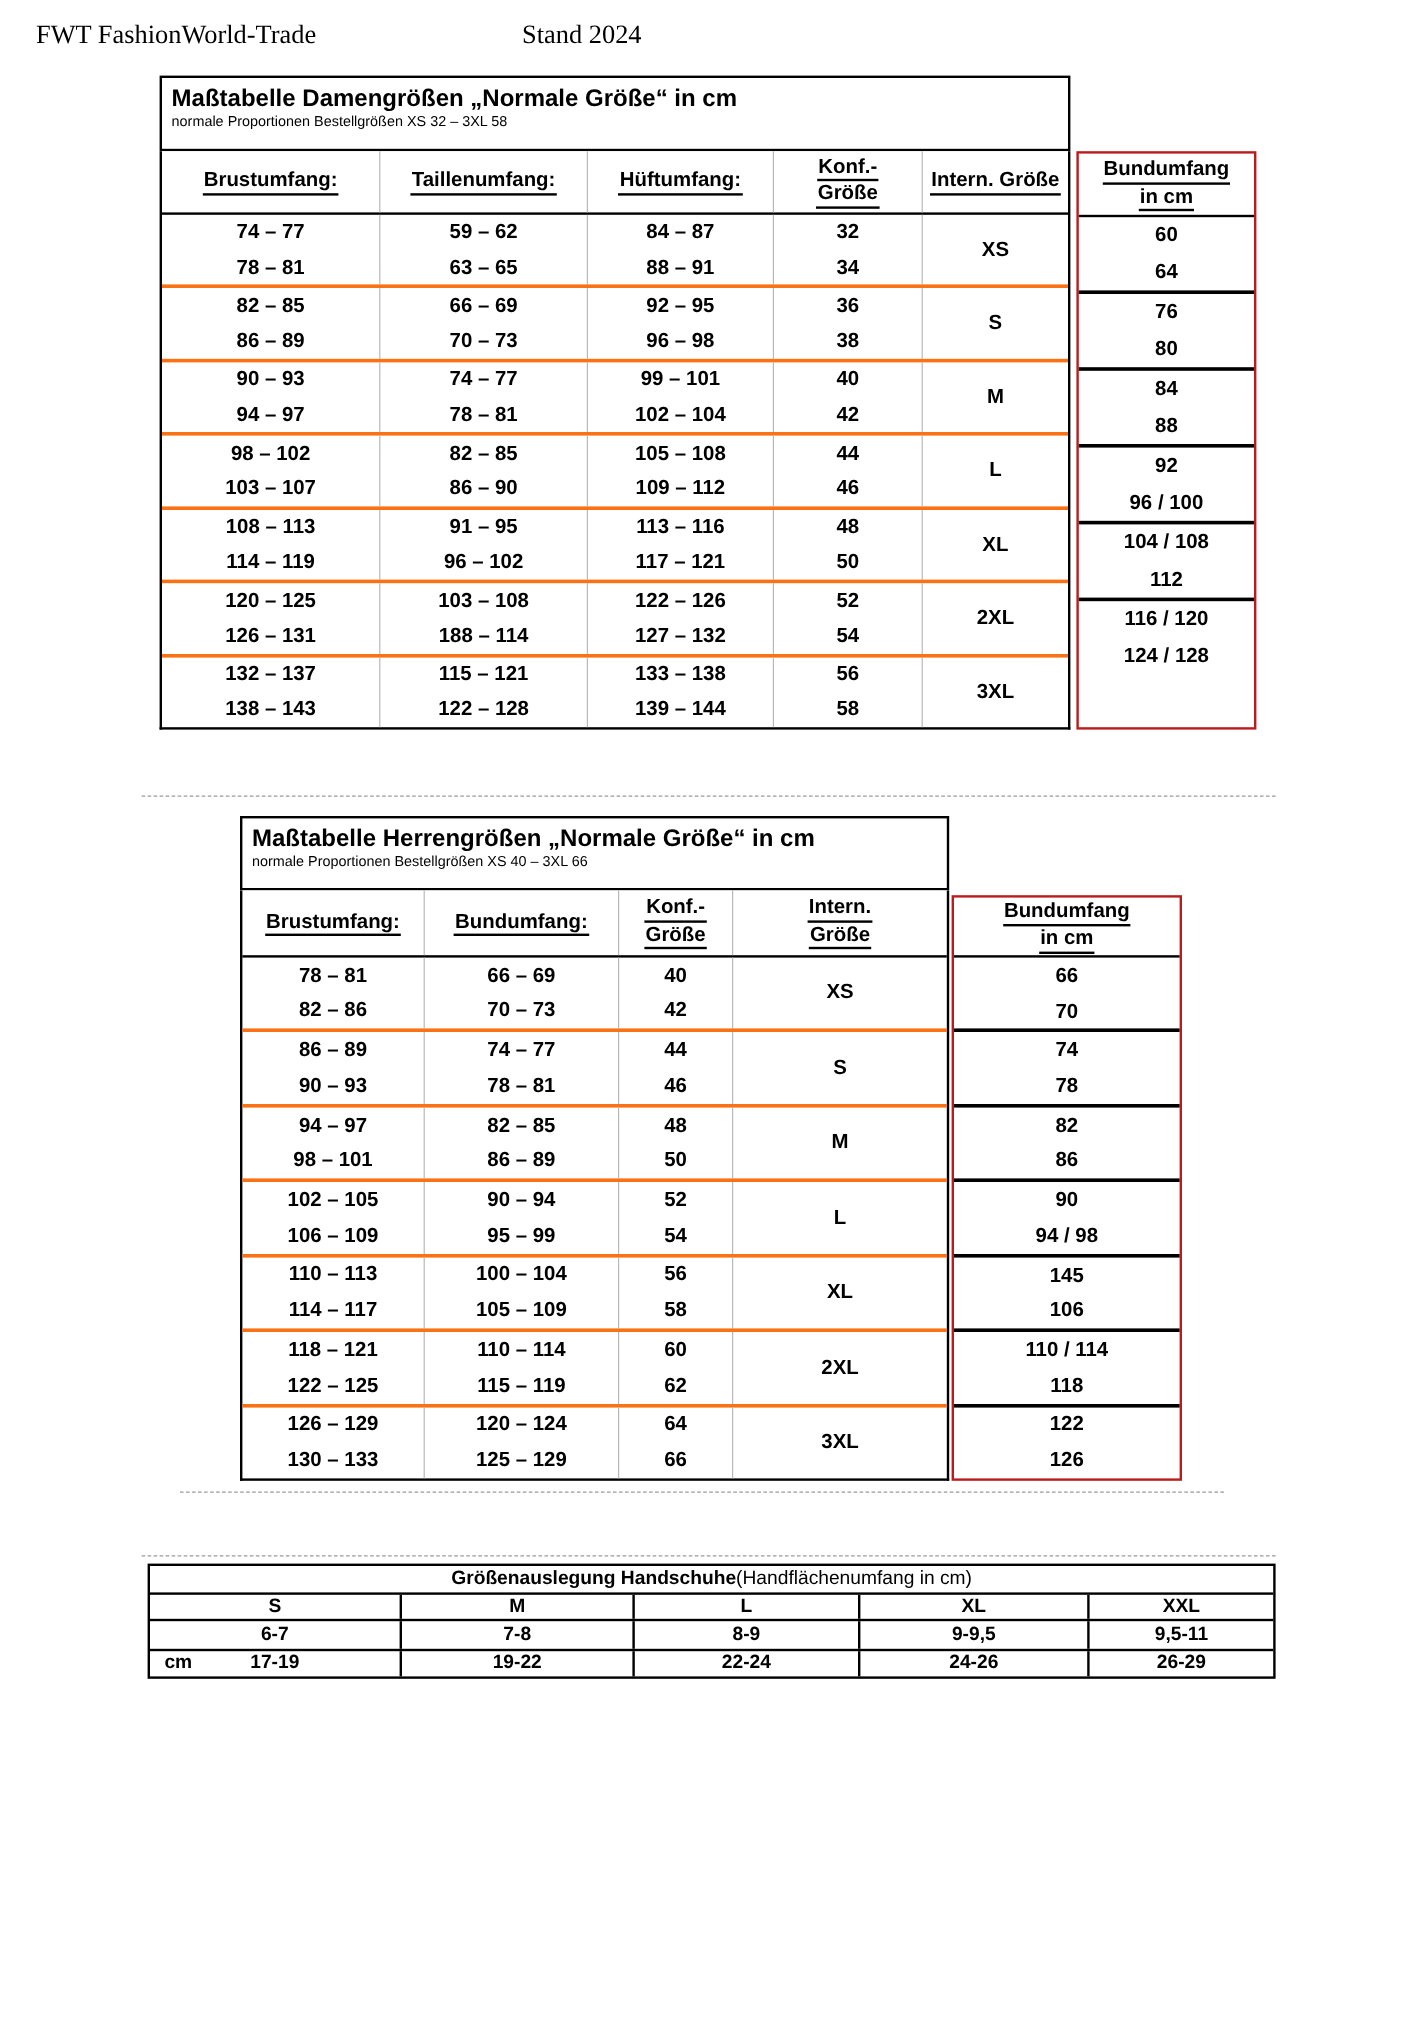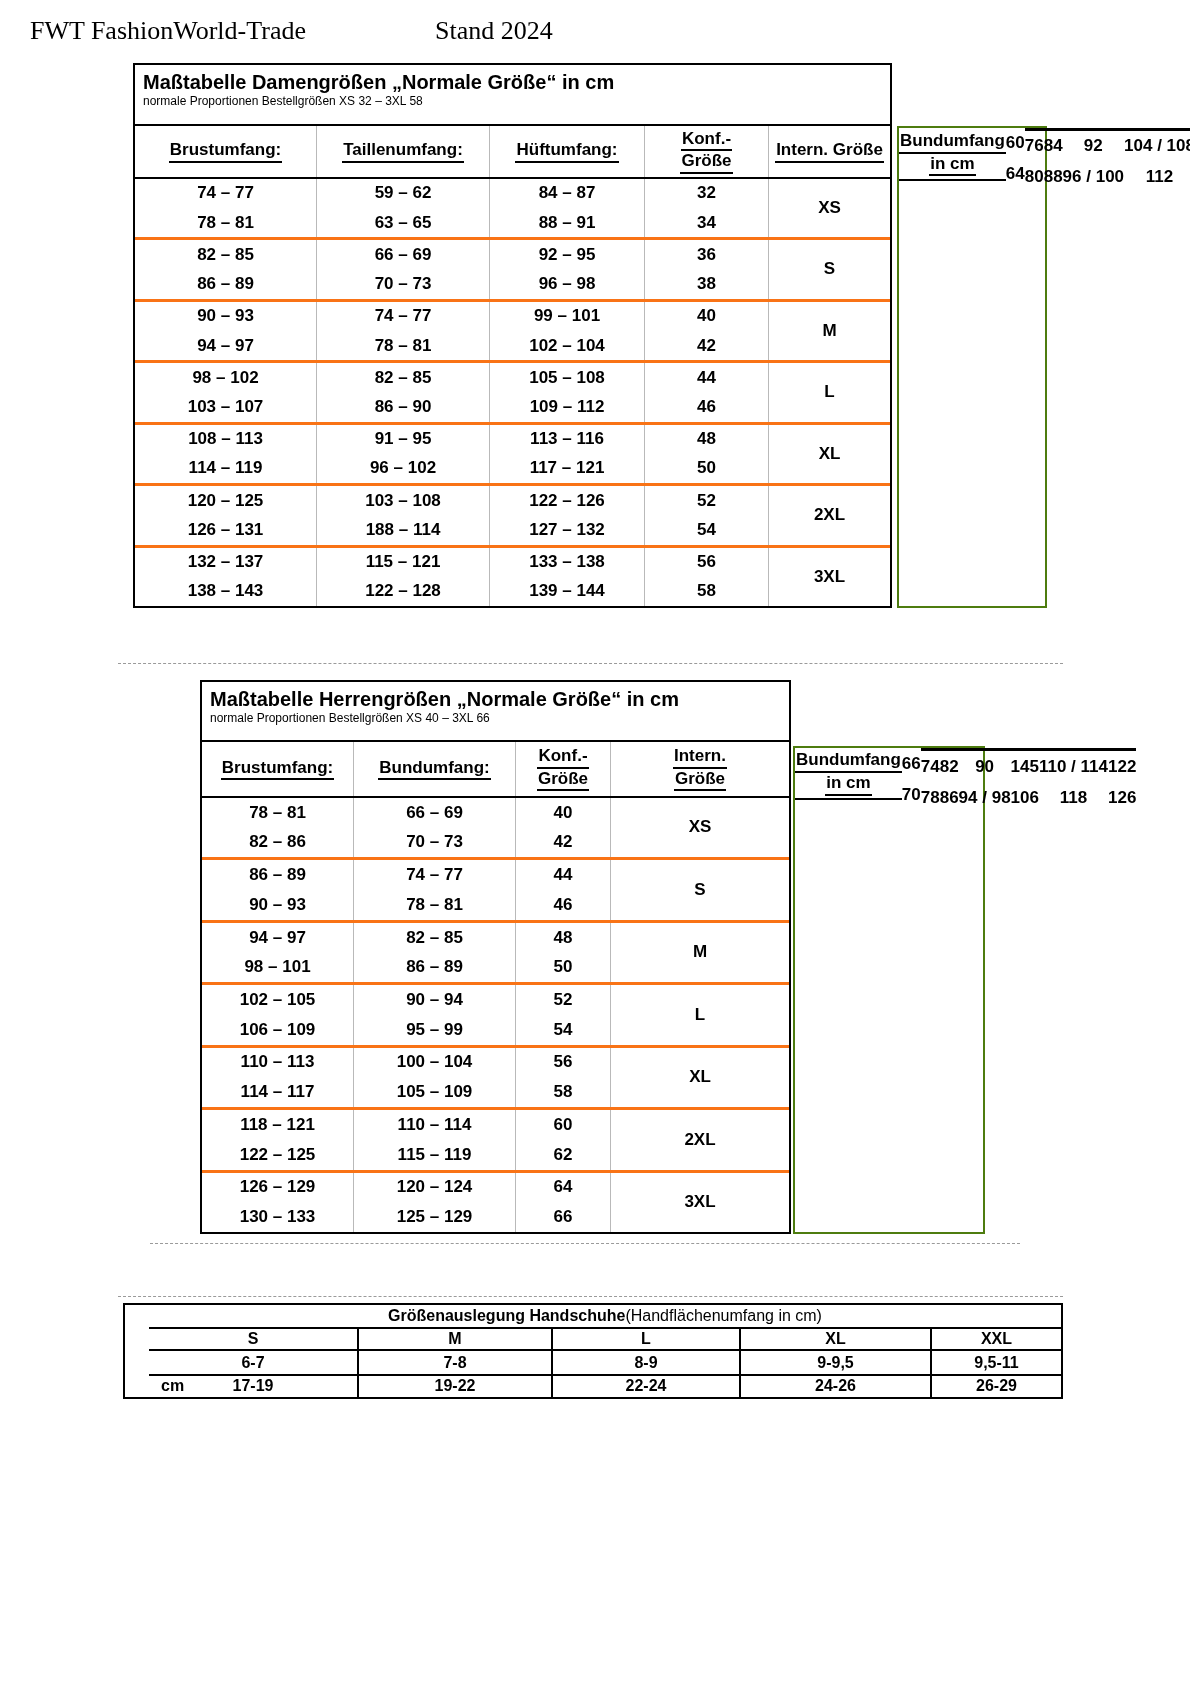--- a/index.html
+++ b/index.html
@@ -1,20 +1,20 @@
 <!DOCTYPE html>
 <html><head>
 <meta charset="utf-8">
 <style>
   html,body{margin:0;padding:0;}
   body{
     width:1190px;height:1683px;background:#ffffff;color:#000;
     font-family:"Liberation Sans",sans-serif;position:relative;overflow:hidden;
   }
-  .serif{font-family:"Liberation Serif",serif;font-size:26px;position:absolute;white-space:nowrap;}
+  .serif{font-family:"Liberation Serif",serif;font-size:22px;position:absolute;white-space:nowrap;}
   .abs{position:absolute;box-sizing:border-box;}
   .dash{position:absolute;border-top:1px dashed #9a9a9a;height:0;}
 
   
   .titlebox{border:2px solid #000;background:#fff;padding:5px 22px 0 8px;}
   .titlebox .t1{font-weight:bold;font-size:20px;line-height:1.2;white-space:nowrap;}
   .titlebox .t2{font-size:12px;line-height:1.2;white-space:nowrap;}
 
   
   .mtable{border:2px solid #000;border-top:none;background:#fff;display:flex;flex-direction:column;}
@@ -33,21 +33,21 @@
   
   .wt .hdr{height:53px;}
   .wt .grp{height:61px;}
   .wc1{width:181px;}.wc2{width:172px;}.wc3{width:154px;}.wc4{width:123px;}.wc5{flex:1;}
   
   .mt .hdr{height:56px;}
   .mt .grp{height:62px;}
   .mc1{width:151px;}.mc2{width:161px;}.mc3{width:94px;}.mc4{flex:1;}
 
   
-  .bundbox{border:2px solid #4d7c0f;background:#fff;display:flex;flex-direction:row;}
+  .bundbox{border:2px solid #b91c1c;background:#fff;display:flex;flex-direction:column;}
   .bhdr{display:flex;flex-direction:column;align-items:center;justify-content:center;
         border-bottom:2px solid #000;font-weight:bold;font-size:17px;text-align:center;}
   .wb .bhdr{height:51px;}
   .wb .bgrp{height:61px;}
   .mb .bhdr{height:50px;}
   .mb .bgrp{height:62px;}
   .bgrp{display:flex;flex-direction:column;}
   .bgrp + .bgrp{border-top:3px solid #000;}
 
   
@@ -450,21 +450,21 @@
   <div class="bgrp">
       <div class="cell">110 / 114</div>
       <div class="cell">118</div>
     </div>
   <div class="bgrp">
       <div class="cell">122</div>
       <div class="cell">126</div>
     </div>
 </div>
 
-<div class="abs glove" style="left:123px;top:1303px;width:940px;height:96px;padding-left:24px;">
+<div class="abs glove" style="left:123px;top:1303px;width:940px;height:96px;">
   <div class="grow gtitle">
     <span class="gb">Größenauslegung Handschuhe</span>
       <span> (Handflächenumfang in cm)</span>
   </div>
   <div class="grow g2">
     <div class="gcell gc1 gdiv">S</div>
     <div class="gcell gc2 gdiv">M</div>
     <div class="gcell gc3 gdiv">L</div>
     <div class="gcell gc4 gdiv">XL</div>
     <div class="gcell gc5">XXL</div>

